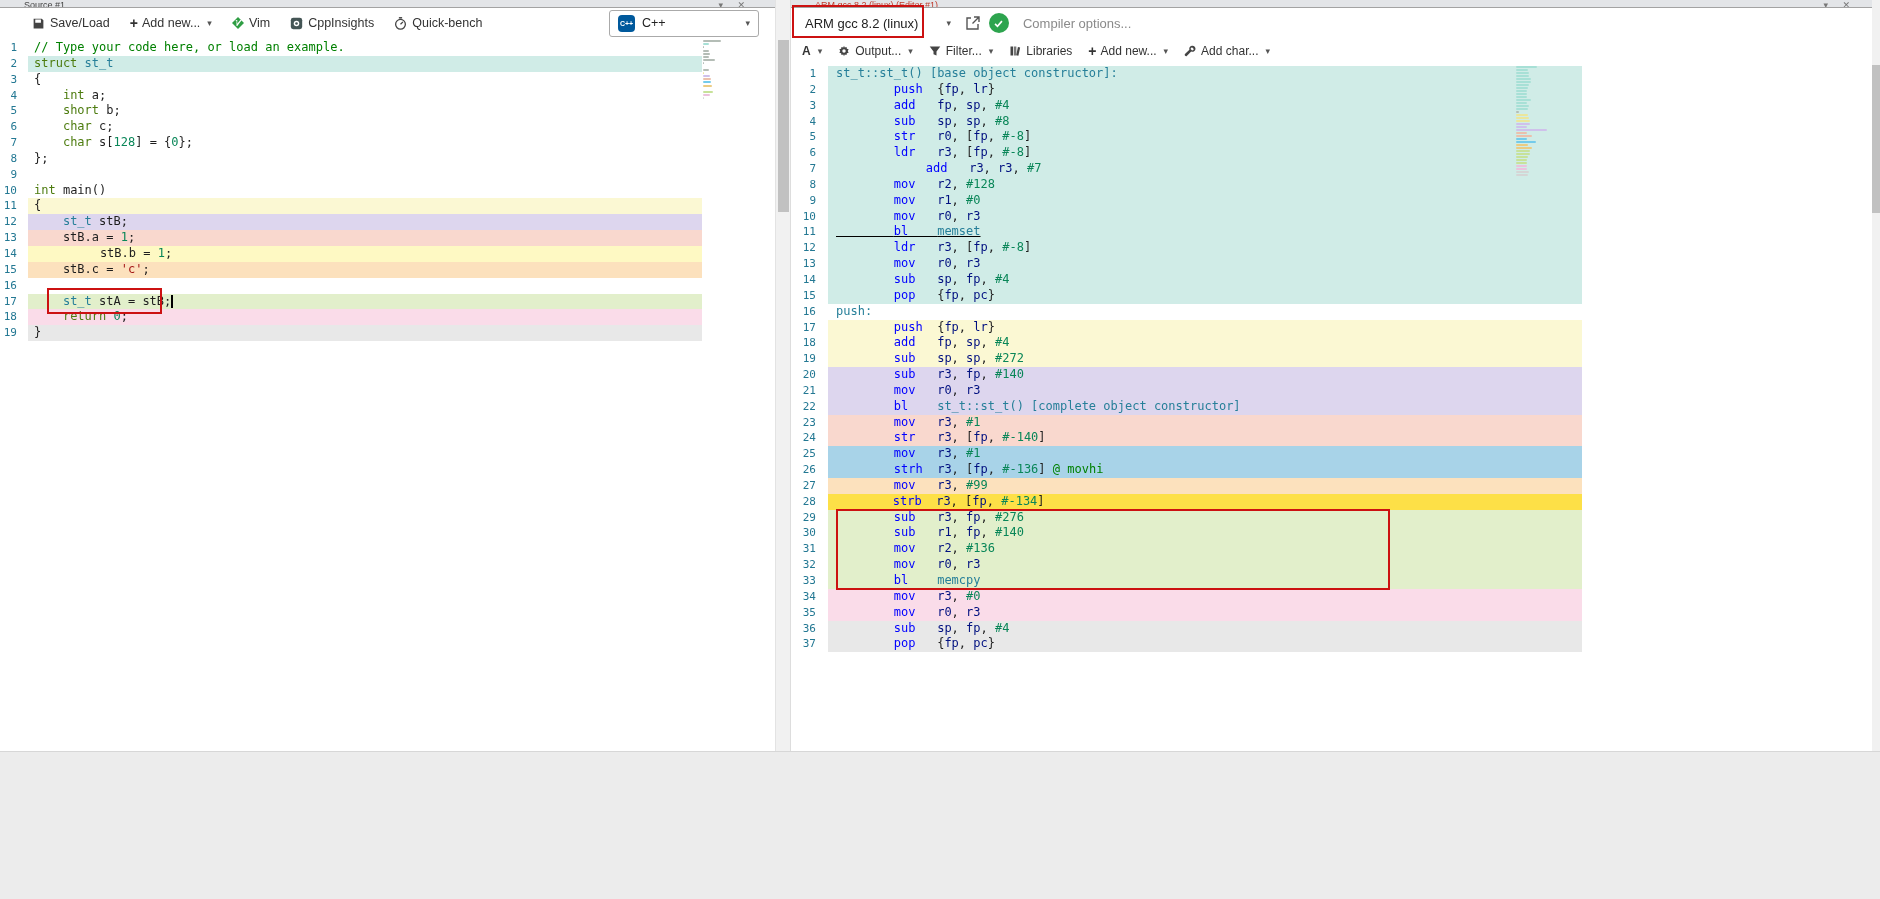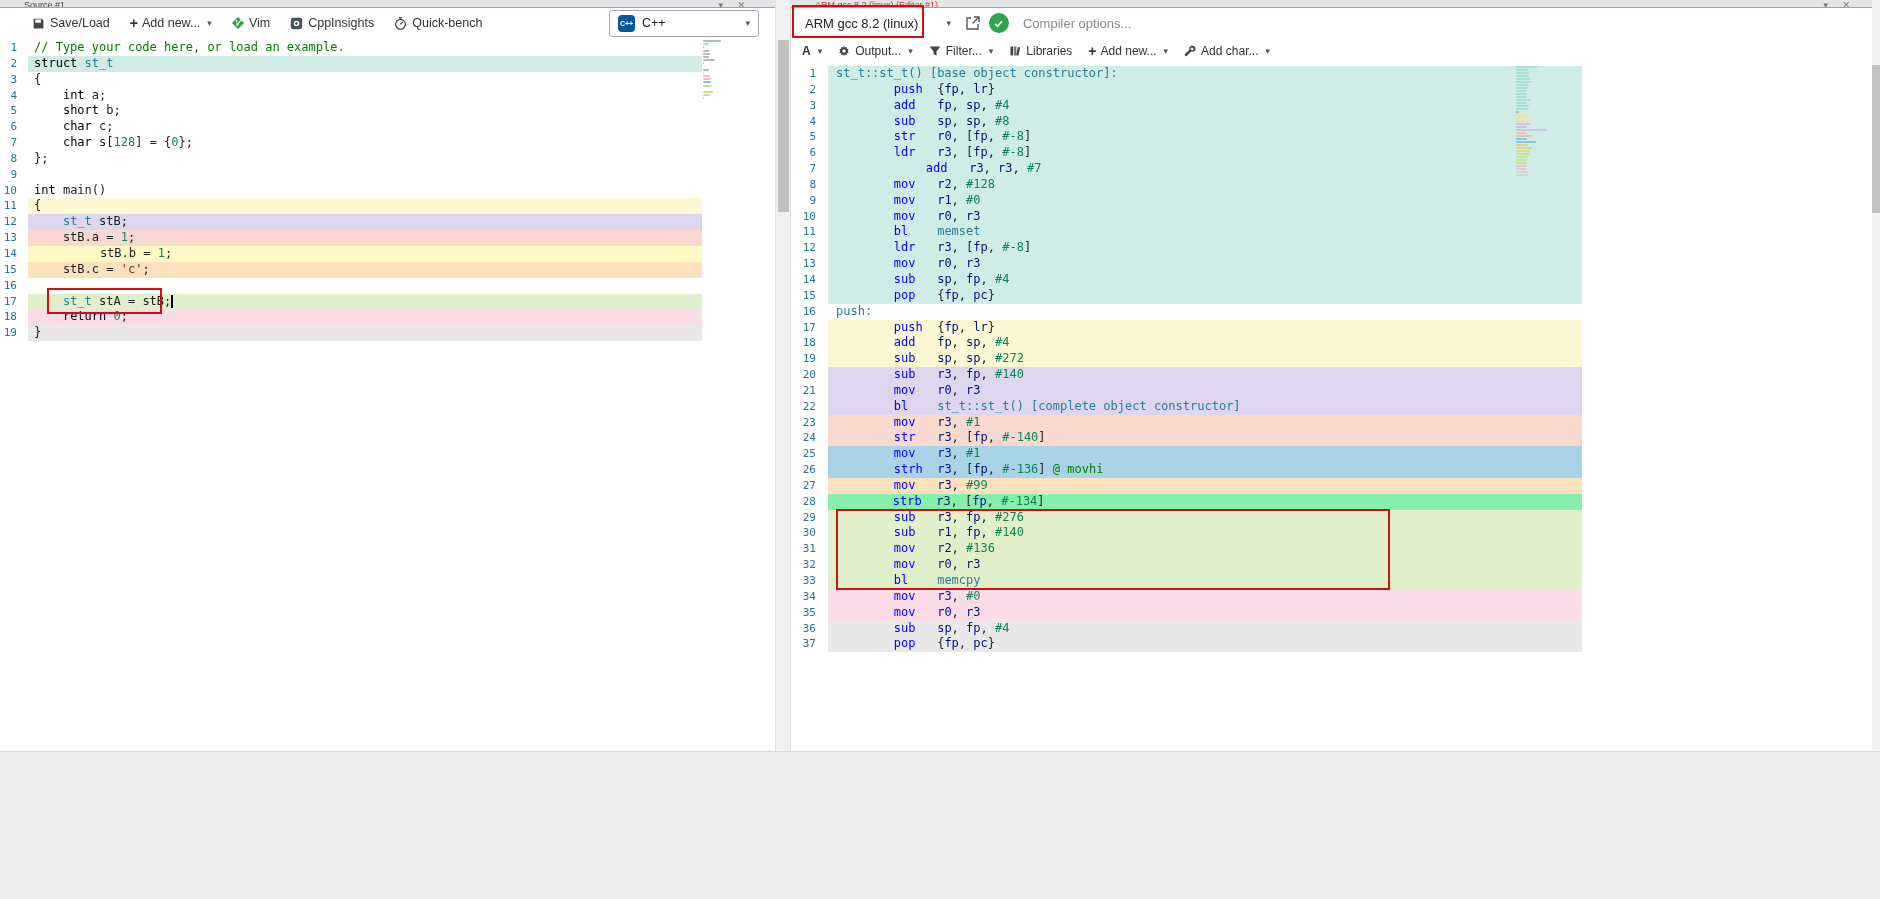--- a/index.html
+++ b/index.html
@@ -46,21 +46,21 @@
   .editor { position:relative; background:#fff; }
   #src-editor { height:713px; padding-top:2px; }
   #asm-editor { height:687px; padding-top:2px; }
   .crow { display:flex; height:15.85px; font-family:"DejaVu Sans Mono", monospace; font-size:12px; line-height:15.85px; }
   .ln { color:#237893; font-size:11px; text-align:right; flex:none; }
   #src-editor .ln { width:28px; padding-right:11px; }
   #asm-editor .ln { width:37px; padding-right:12px; }
   .lc { position:relative; white-space:pre; flex:none; }
   #src-editor .lc { width:674px; padding-left:6px; }
   #asm-editor .lc { width:754px; padding-left:8px; }
-  .tk-c{color:#008000} .tk-k{color:#000000} .tk-t{color:#267f99} .tk-n{color:#098658}
+  .tk-c{color:#008000} .tk-k{color:#4d7c0f} .tk-t{color:#267f99} .tk-n{color:#098658}
   .tk-s{color:#a31515} .tk-p{color:#1e1e1e} .tk-m{color:#0000ff} .tk-r{color:#001080} .tk-g{color:#008000}
   .text-caret { display:inline-block; width:1.5px; height:13px; background:#000; vertical-align:middle; margin-left:0px; }
 
   .minimap { position:absolute; cursor:pointer; }
   .minimap div { border-radius:1px; }
 
   .red-box { position:absolute; border:2px solid #cc1111; pointer-events:none; }
 
   .scrollbar-v { position:absolute; right:0; top:0; width:8px; height:751px; background:#f1f1f1; }
   .scrollbar-v .thumb { position:absolute; left:0; top:65px; width:8px; height:148px; background:#c1c1c1; }
@@ -327,21 +327,21 @@
       <div class="crow">
         <div class="ln">9</div>
         <div class="lc" style="background: rgb(208, 236, 231);"><span class="tk-p">        </span><span class="tk-m">mov   </span><span class="tk-r">r1</span><span class="tk-p">, </span><span class="tk-n">#0</span></div>
       </div>
       <div class="crow">
         <div class="ln">10</div>
         <div class="lc" style="background: rgb(208, 236, 231);"><span class="tk-p">        </span><span class="tk-m">mov   </span><span class="tk-r">r0</span><span class="tk-p">, </span><span class="tk-r">r3</span></div>
       </div>
       <div class="crow">
         <div class="ln">11</div>
-        <div class="lc" style="background: rgb(208, 236, 231);"><span class="tk-p">        </span><span class="tk-m">bl    </span><span class="tk-t">memset</span></div>
+        <div class="lc" style="background: rgb(208, 236, 231); text-decoration: underline;"><span class="tk-p">        </span><span class="tk-m">bl    </span><span class="tk-t">memset</span></div>
       </div>
       <div class="crow">
         <div class="ln">12</div>
         <div class="lc" style="background: rgb(208, 236, 231);"><span class="tk-p">        </span><span class="tk-m">ldr   </span><span class="tk-r">r3</span><span class="tk-p">, [</span><span class="tk-r">fp</span><span class="tk-p">, </span><span class="tk-n">#-8</span><span class="tk-p">]</span></div>
       </div>
       <div class="crow">
         <div class="ln">13</div>
         <div class="lc" style="background: rgb(208, 236, 231);"><span class="tk-p">        </span><span class="tk-m">mov   </span><span class="tk-r">r0</span><span class="tk-p">, </span><span class="tk-r">r3</span></div>
       </div>
       <div class="crow">
@@ -395,21 +395,21 @@
       <div class="crow">
         <div class="ln">26</div>
         <div class="lc" style="background: rgb(168, 211, 232);"><span class="tk-p">        </span><span class="tk-m">strh  </span><span class="tk-r">r3</span><span class="tk-p">, [</span><span class="tk-r">fp</span><span class="tk-p">, </span><span class="tk-n">#-136</span><span class="tk-p">]</span><span class="tk-g"> @ movhi</span></div>
       </div>
       <div class="crow">
         <div class="ln">27</div>
         <div class="lc" style="background: rgb(252, 225, 189);"><span class="tk-p">        </span><span class="tk-m">mov   </span><span class="tk-r">r3</span><span class="tk-p">, </span><span class="tk-n">#99</span></div>
       </div>
       <div class="crow">
         <div class="ln">28</div>
-        <div class="lc" style="background: #86efac; padding-left: 7px;"><span class="tk-p">        </span><span class="tk-m">strb  </span><span class="tk-r">r3</span><span class="tk-p">, [</span><span class="tk-r">fp</span><span class="tk-p">, </span><span class="tk-n">#-134</span><span class="tk-p">]</span></div>
+        <div class="lc" style="background: #fde047; padding-left: 7px;"><span class="tk-p">        </span><span class="tk-m">strb  </span><span class="tk-r">r3</span><span class="tk-p">, [</span><span class="tk-r">fp</span><span class="tk-p">, </span><span class="tk-n">#-134</span><span class="tk-p">]</span></div>
       </div>
       <div class="crow">
         <div class="ln">29</div>
         <div class="lc" style="background: rgb(226, 239, 203);"><span class="tk-p">        </span><span class="tk-m">sub   </span><span class="tk-r">r3</span><span class="tk-p">, </span><span class="tk-r">fp</span><span class="tk-p">, </span><span class="tk-n">#276</span></div>
       </div>
       <div class="crow">
         <div class="ln">30</div>
         <div class="lc" style="background: rgb(226, 239, 203);"><span class="tk-p">        </span><span class="tk-m">sub   </span><span class="tk-r">r1</span><span class="tk-p">, </span><span class="tk-r">fp</span><span class="tk-p">, </span><span class="tk-n">#140</span></div>
       </div>
       <div class="crow">

